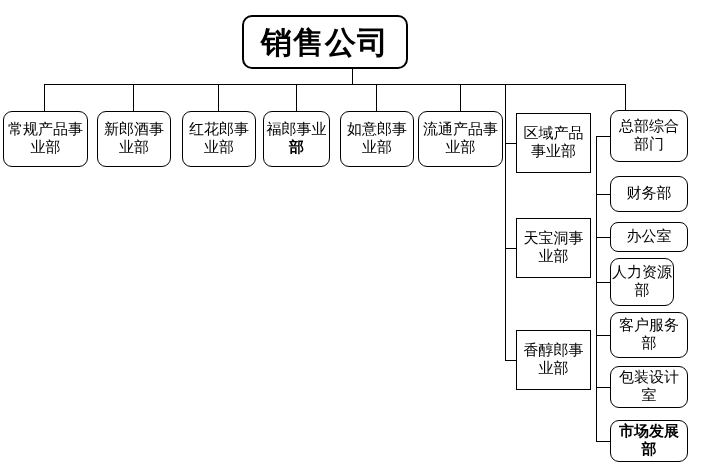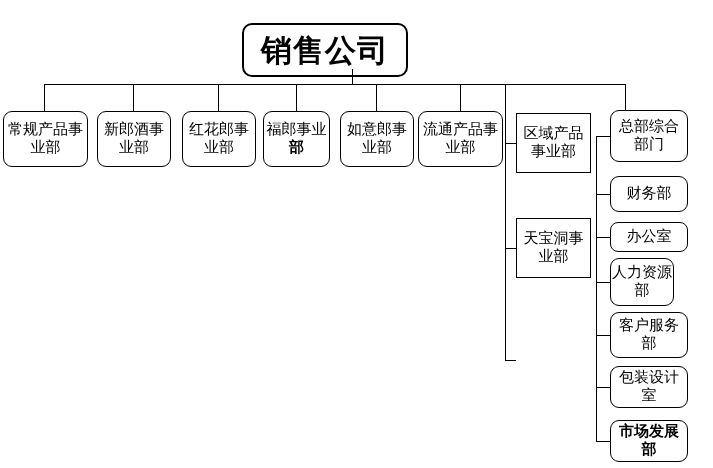--- a/index.html
+++ b/index.html
@@ -81,21 +81,21 @@
   }
   .node.overflow .label {
     overflow: visible;
   }
 </style>
 </head>
 <body>
 
 <div id="chart-canvas">
 
-  <div class="node root" style="left:242px; top:15px; width:166px; height:54px;margin-top:8px;">
+  <div class="node root" style="left:242px; top:15px; width:166px; height:54px;">
     <span class="label">销售公司</span>
   </div>
 
   <div class="conn v" style="left:352px; top:69px; height:15px;"></div>
 
   <div class="conn h" style="left:44px; top:84px; width:582px;"></div>
 
   <div class="conn v" style="left:44px;  top:84px; height:27px;"></div>
   <div class="conn v" style="left:133px; top:84px; height:27px;"></div>
   <div class="conn v" style="left:218px; top:84px; height:27px;"></div>
@@ -134,20 +134,23 @@
   <div class="conn h" style="left:505px; top:360px; width:11px;"></div>
 
   <div class="node square region" style="left:516px; top:113px; width:75px; height:60px;">
     <span class="label">区域产品事业部</span>
   </div>
 
   <div class="node square region" style="left:516px; top:218px; width:75px; height:60px;">
     <span class="label">天宝洞事业部</span>
   </div>
 
+  <div class="node square region" style="left:516px; top:330px; width:75px; height:60px;">
+    <span class="label">香醇郎事业部</span>
+  </div>
 
   <div class="conn v" style="left:596px; top:136px; height:305px;"></div>
 
   <div class="conn h" style="left:596px; top:136px; width:14px;"></div>
   <div class="conn h" style="left:596px; top:194px; width:14px;"></div>
   <div class="conn h" style="left:596px; top:237px; width:14px;"></div>
   <div class="conn h" style="left:596px; top:282px; width:14px;"></div>
   <div class="conn h" style="left:596px; top:335px; width:14px;"></div>
   <div class="conn h" style="left:596px; top:387px; width:14px;"></div>
   <div class="conn h" style="left:596px; top:441px; width:14px;"></div>

